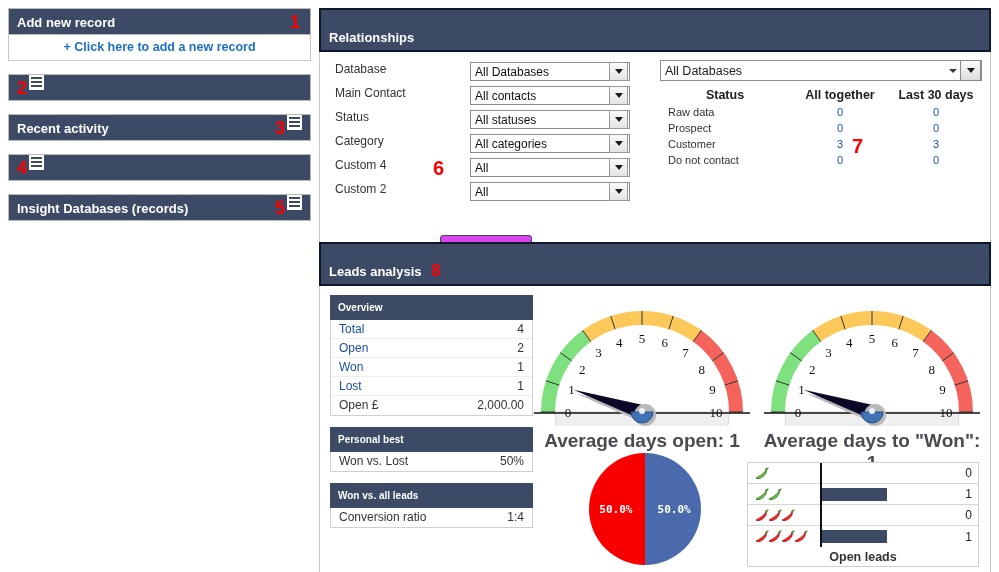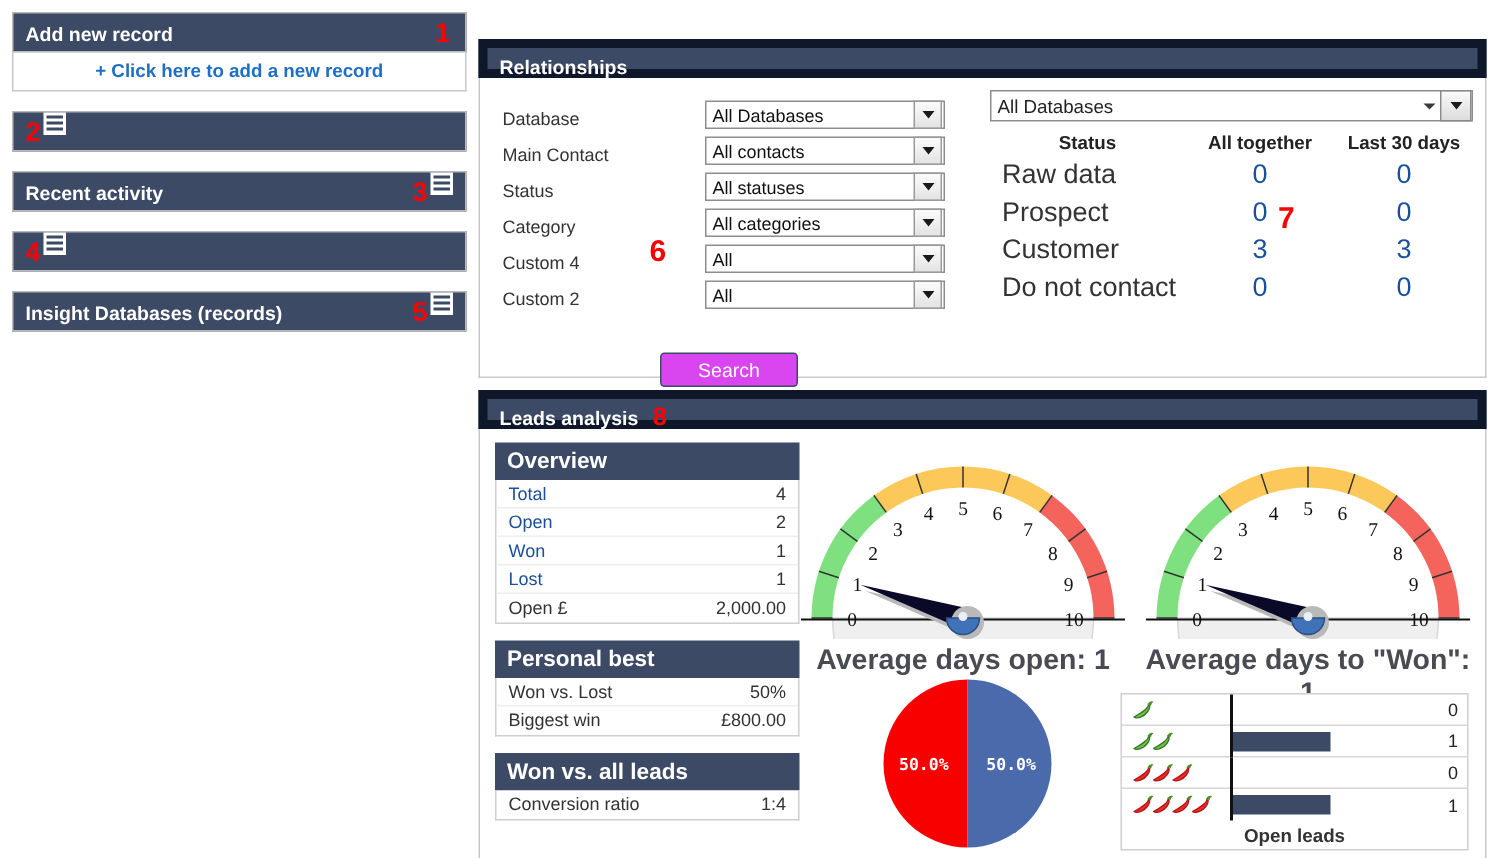--- a/index.html
+++ b/index.html
@@ -14,26 +14,25 @@
     position:relative;
   }
   .page{position:relative;width:999px;height:572px;}
 
   
   .panel-head{
     background:#3d4a66;
     color:#ffffff;
     font-weight:bold;
     font-size:13px;
-    padding:5px 8px;
-    border:6px solid #0f172a;
+    padding:20px 8px;
+    border:2px solid #0f172a;
     position:relative;
     box-sizing:border-box;
     line-height:16px;
-    margin-top:18px;
   }
   .marker{
     color:#ff0000;
     font-weight:bold;
     font-size:17px;
     line-height:12px;
   }
 
   
   .left-col{
@@ -71,21 +70,21 @@
   }
 
   
   .rel-panel{position:absolute;left:319px;top:8px;width:672px;}
   .rel-head{height:26px;line-height:16px;}
   .rel-body{
     border:1px solid #c8c8c8;border-top:none;background:#fff;
     height:200px;position:relative;box-sizing:border-box;
   }
   .rel-form{position:absolute;left:0;top:0;width:334px;padding:10px 0 0 0;}
-  .frow{display:flex;align-items:flex-end;height:24px;margin-bottom:0px;}
+  .frow{display:flex;align-items:flex-start;height:24px;margin-bottom:0px;}
   .frow .flabel{width:150px;padding-left:15px;font-size:12px;color:#333;box-sizing:border-box;}
   .selbox{
     width:160px;height:19px;border:1px solid #8d8d8d;background:#fff;
     display:flex;align-items:center;box-sizing:border-box;font-size:12px;
     color:#111;
   }
   .selbox .sv{flex:1;padding-left:4px;overflow:hidden;white-space:nowrap;}
   .selbox .sarrow{
     width:17px;height:17px;margin-right:1px;flex:none;
     background:linear-gradient(180deg,#fbfbfb 0%,#e3e3e3 100%);
@@ -121,38 +120,38 @@
     background:linear-gradient(180deg,#fbfbfb 0%,#dcdcdc 100%);
     border:1px solid #8a8a8a;display:flex;align-items:center;justify-content:center;
   }
   table.stat{border-collapse:collapse;width:322px;margin-top:5px;font-size:12px;}
   table.stat th{
     font-weight:bold;color:#222;padding:2px 0;font-size:12.5px;
   }
   table.stat th.c-status{width:130px;text-align:center;}
   table.stat th.c-all{width:100px;text-align:center;}
   table.stat th.c-last{width:92px;text-align:center;}
-  table.stat td{padding:2px 0;font-size:18px;color:#333;}
+  table.stat td{padding:2px 0;font-size:11px;color:#333;}
   table.stat td.lbl{text-align:left;padding-left:8px;}
   table.stat td.val{text-align:center;color:#1a4f9c;}
   .marker7{
     position:absolute;left:192px;top:75px;color:#ff0000;font-weight:bold;font-size:20px;
   }
 
   
   .leads-panel{position:absolute;left:319px;top:242px;width:672px;}
   .leads-head{height:26px;line-height:16px;}
   .leads-body{
     border:1px solid #c8c8c8;border-top:none;background:#fff;
     height:296px;position:relative;box-sizing:border-box;
   }
 
   .ov-col{position:absolute;left:10px;top:9px;width:203px;}
   .mini-head{
-    background:#3d4a66;color:#fff;font-weight:bold;font-size:15px;
+    background:#3d4a66;color:#fff;font-weight:bold;font-size:10px;
     height:25px;line-height:25px;padding:0 8px;box-sizing:border-box;
   }
   .mini-table{border:1px solid #cfcfcf;border-top:none;background:#fff;}
   .mrow{display:flex;justify-content:space-between;height:19px;line-height:19px;
         padding:0 8px;font-size:12px;border-bottom:1px solid #eeeeee;box-sizing:border-box;}
   .mrow:last-child{border-bottom:none;}
   .mrow .mk{color:#1a4f9c;}
   .mrow .mk.dark{color:#333;}
   .mrow .mv{color:#333;}
   .blk-gap{height:11px;}
@@ -405,24 +404,20 @@
         </div>
 
         <div class="blk-gap"></div>
 
         <div>
           <div class="mini-head">Personal best</div>
           <div class="mini-table">
             <div class="mrow">
               <span class="mk dark">Won vs. Lost</span>
               <span class="mv">50%</span>
-            </div>
-            <div class="mrow">
-              <span class="mk dark">Biggest win</span>
-              <span class="mv">£800.00</span>
             </div>
           </div>
         </div>
 
         <div class="blk-gap"></div>
 
         <div>
           <div class="mini-head">Won vs. all leads</div>
           <div class="mini-table">
             <div class="mrow">

